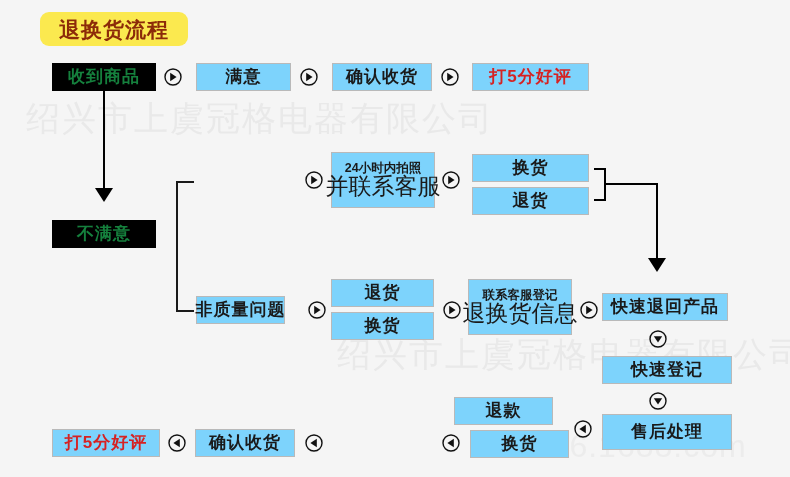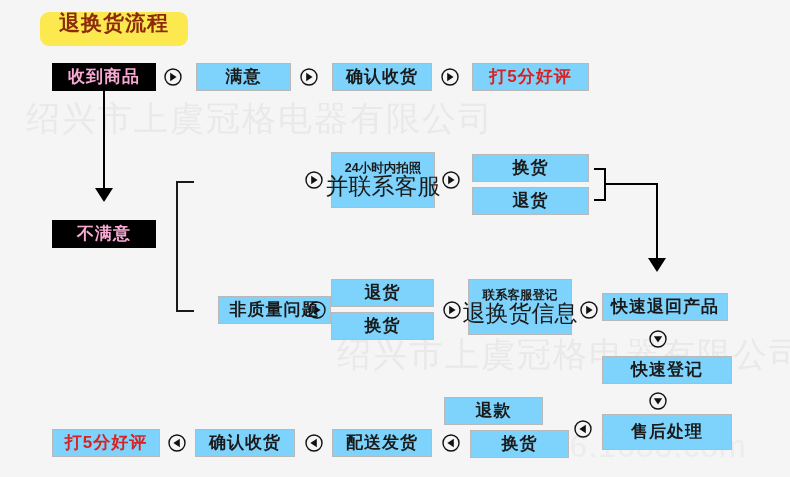--- a/index.html
+++ b/index.html
@@ -29,21 +29,21 @@
   .wm-cn { font-size: 34px; letter-spacing: 2px; }
   .wm-url { font-size: 32px; letter-spacing: 1px; color: #ececec; }
 
   
   .title-pill {
     position: absolute;
     left: 40px; top: 12px;
     width: 148px; height: 34px;
     background: #fbe94f;
     border-radius: 9px;
-    display: flex; justify-content: center;
+    display: flex; align-items: center; justify-content: center;
     z-index: 3;
   }
   .title-pill span {
     color: #8c2b09;
     font-size: 21px;
     font-weight: bold;
     letter-spacing: 1px;
     line-height: 1;
   }
 
@@ -60,21 +60,21 @@
     font-size: 17px;
     font-weight: bold;
     letter-spacing: 1px;
     line-height: 1.05;
     z-index: 2;
     white-space: nowrap;
   }
   .node.black {
     background: #000000;
     border: none;
-    color: #f9a8d4;
+    color: #15803d;
   }
   .node.red {
     color: #d62222;
   }
   .node.two-line {
     flex-direction: column;
     justify-content: center;
     line-height: 1.0;
   }
   .node.two-line .l1 {
@@ -191,21 +191,21 @@
   <div class="node" style="left:472px; top:154px; width:117px; height:28px;">换货</div>
   <div class="node" style="left:472px; top:187px; width:117px; height:28px;">退货</div>
 
   <div class="ln-v" style="left:604px; top:168px; height:33px;"></div>
   <div class="ln-h" style="left:594px; top:168px; width:12px;"></div>
   <div class="ln-h" style="left:594px; top:199px; width:12px;"></div>
   <div class="ln-h" style="left:604px; top:183px; width:54px;"></div>
   <div class="ln-v" style="left:656px; top:183px; height:77px;"></div>
   <div class="arrow-down" style="left:648px; top:258px;"></div>
 
-  <div class="node" style="left:196px; top:296px; width:113px; height:28px;margin-left:22px;">非质量问题</div>
+  <div class="node" style="left:196px; top:296px; width:89px; height:28px;">非质量问题</div>
 
   <div class="arrow-ico" style="left:308px; top:301px;">
     <svg viewBox="0 0 18 18">
         <circle cx="9" cy="9" r="8" fill="none" stroke="#111" stroke-width="1.4"></circle>
         <path d="M6.2 4.8 L12.6 9 L6.2 13.2 Z" fill="#111"></path>
       </svg>
   </div>
 
   <div class="node" style="left:331px; top:279px; width:103px; height:28px;">退货</div>
   <div class="node" style="left:331px; top:312px; width:103px; height:28px;">换货</div>
@@ -249,31 +249,30 @@
 
   <div class="node" style="left:602px; top:414px; width:130px; height:36px;">售后处理</div>
 
   <div class="arrow-ico" style="left:574px; top:420px;">
     <svg viewBox="0 0 18 18">
         <circle cx="9" cy="9" r="8" fill="none" stroke="#111" stroke-width="1.4"></circle>
         <path d="M11.8 4.8 L5.4 9 L11.8 13.2 Z" fill="#111"></path>
       </svg>
   </div>
 
-  <div class="node" style="left:444px; top:397px; width:99px; height:28px;">退款</div>
+  <div class="node" style="left:454px; top:397px; width:99px; height:28px;">退款</div>
   <div class="node" style="left:470px; top:430px; width:99px; height:28px;">换货</div>
 
   <div class="arrow-ico" style="left:442px; top:434px;">
     <svg viewBox="0 0 18 18">
         <circle cx="9" cy="9" r="8" fill="none" stroke="#111" stroke-width="1.4"></circle>
         <path d="M11.8 4.8 L5.4 9 L11.8 13.2 Z" fill="#111"></path>
       </svg>
   </div>
 
-  <div class="node" style="left:332px; top:429px; width:100px; height:28px;">配送发货</div>
 
   <div class="arrow-ico" style="left:305px; top:434px;">
     <svg viewBox="0 0 18 18">
         <circle cx="9" cy="9" r="8" fill="none" stroke="#111" stroke-width="1.4"></circle>
         <path d="M11.8 4.8 L5.4 9 L11.8 13.2 Z" fill="#111"></path>
       </svg>
   </div>
 
   <div class="node" style="left:195px; top:429px; width:100px; height:28px;">确认收货</div>
 

